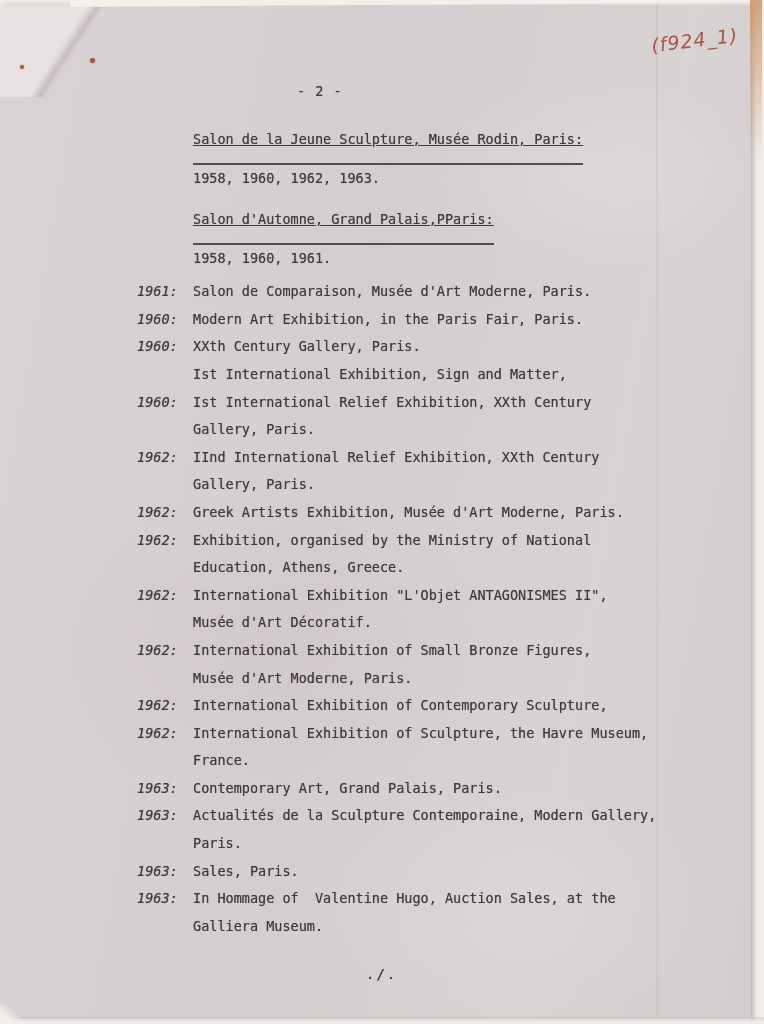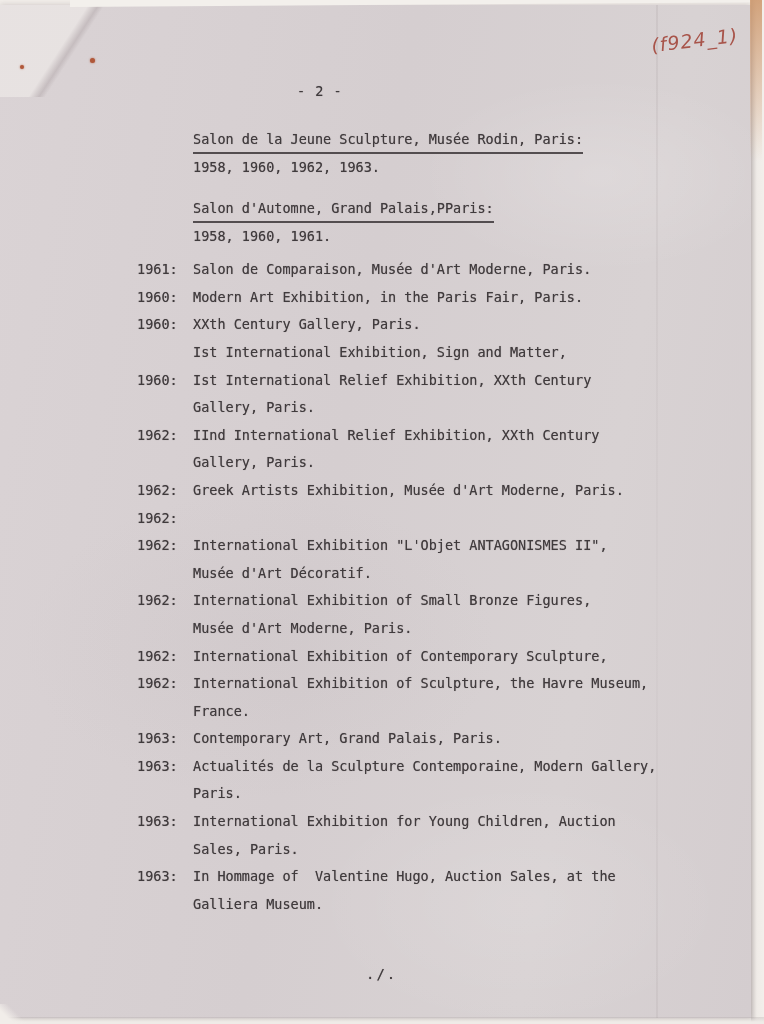--- a/index.html
+++ b/index.html
@@ -40,24 +40,24 @@
   .page-number{position:absolute;left:297px;top:78px;font-size:13.5px;letter-spacing:1px;}
   .annotation{
     position:absolute;left:651px;top:24px;
     font-family:"DejaVu Sans","Liberation Sans",sans-serif;
     font-style:italic;font-size:19px;letter-spacing:1px;
     transform:rotate(-7deg);color:#a8544a;
   }
   .doc{position:absolute;left:137px;top:121px;width:585px;font-size:13.5px;line-height:27.6px;}
   .hline{margin-left:56px;white-space:pre;}
   #headerBlocks .title+ .yearsline + .title{margin-top:13px;}
-  .u{display:inline-block;line-height:19px;border-bottom:2px solid rgba(60,54,56,0.85);padding-bottom:3px;}
+  .u{display:inline-block;line-height:19px;border-bottom:2px solid rgba(60,54,56,0.85);padding-bottom:14px;text-decoration:underline;}
   .entries{margin-top:6px;}
   .entry{display:flex;}
-  .entry .year{width:56px;flex:none;white-space:pre;}
+  .entry .year{width:56px;flex:none;white-space:pre;font-style:italic;}
   .entry .line{white-space:pre;}
   .footer-mark{position:absolute;left:366px;top:961px;font-size:14px;letter-spacing:2px;}
 </style>
 </head>
 <body>
 
 <div class="paper">
   <div class="corner-fold"></div>
   <div class="rust-dot dot1"></div>
   <div class="rust-dot dot2"></div>
@@ -108,20 +108,24 @@
           </div>
         </div>
         <div class="entry">
           <div class="year">1962:</div>
           <div class="lines">
             <div class="line">Greek Artists Exhibition, Musée d'Art Moderne, Paris.</div>
           </div>
         </div>
         <div class="entry">
           <div class="year">1962:</div>
+          <div class="lines">
+            <div class="line">Exhibition, organised by the Ministry of National</div>
+            <div class="line">Education, Athens, Greece.</div>
+          </div>
         </div>
         <div class="entry">
           <div class="year">1962:</div>
           <div class="lines">
             <div class="line">International Exhibition "L'Objet ANTAGONISMES II",</div>
             <div class="line">Musée d'Art Décoratif.</div>
           </div>
         </div>
         <div class="entry">
           <div class="year">1962:</div>
@@ -152,21 +156,20 @@
         <div class="entry">
           <div class="year">1963:</div>
           <div class="lines">
             <div class="line">Actualités de la Sculpture Contemporaine, Modern Gallery,</div>
             <div class="line">Paris.</div>
           </div>
         </div>
         <div class="entry">
           <div class="year">1963:</div>
           <div class="lines">
-            <div class="line">International Exhibition for Young Children, Auction</div>
             <div class="line">Sales, Paris.</div>
           </div>
         </div>
         <div class="entry">
           <div class="year">1963:</div>
           <div class="lines">
             <div class="line">In Hommage of  Valentine Hugo, Auction Sales, at the</div>
             <div class="line">Galliera Museum.</div>
           </div>
         </div>

